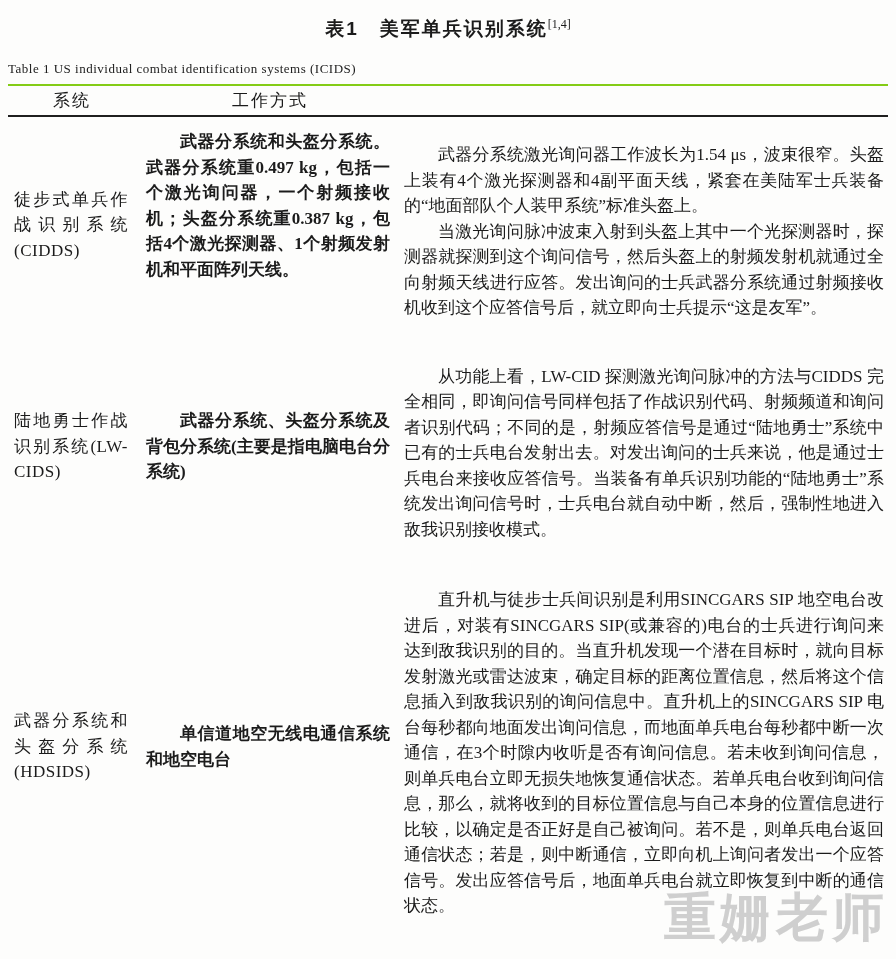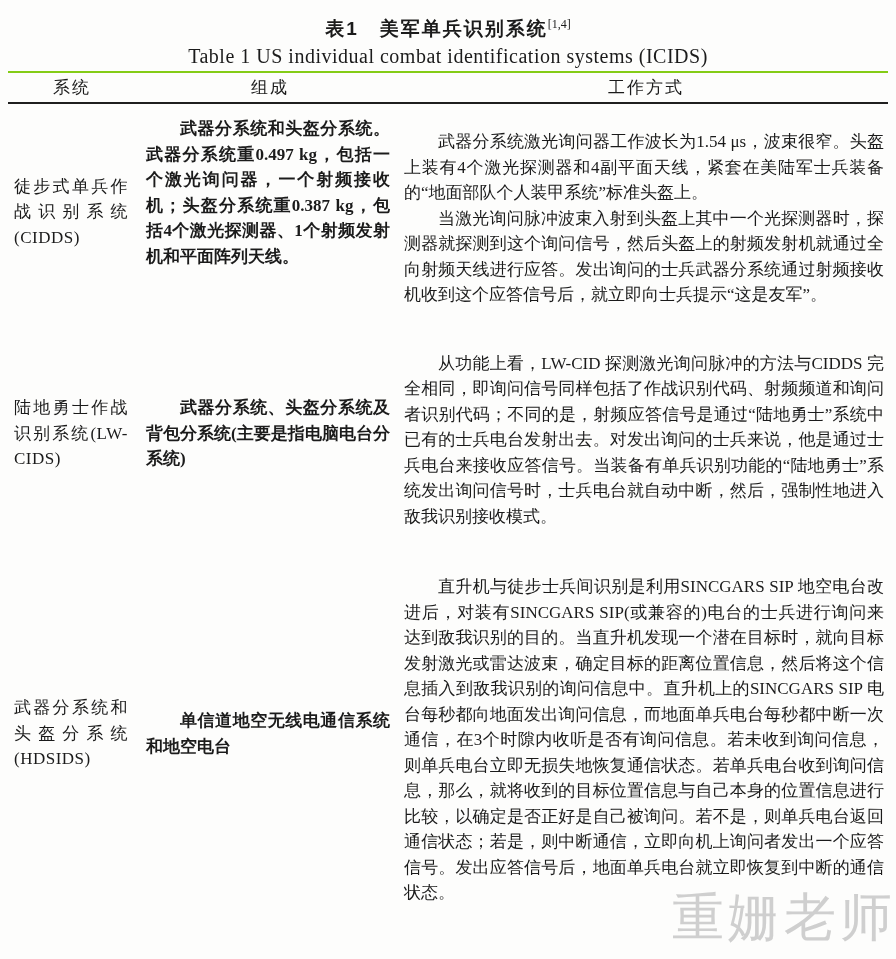--- a/index.html
+++ b/index.html
@@ -23,24 +23,24 @@
     letter-spacing: 2px;
     line-height: 24px;
   }
   .title-row sup {
     font-family: "Liberation Serif", "DejaVu Serif", serif;
     font-weight: normal;
     font-size: 12px;
     letter-spacing: 0;
   }
   .title-en {
-    text-align: center;
-    font-size: 20px;
+    text-align: left;
+    font-size: 13px;
     line-height: 22px;
-    margin-top: 4px;
+    margin-top: 17px;
     letter-spacing: 0.5px;
   }
   .tbl { margin-top: 4px; }
   .thead {
     display: grid;
     grid-template-columns: 128px 268px 1fr;
     border-top: 2px solid #84cc16;
     border-bottom: 2px solid #1f1f1f;
     height: 29px;
     align-items: center;
@@ -74,24 +74,24 @@
     text-indent: 2em;
     text-align: justify;
     text-justify: inter-character;
   }
   .row1 .td { padding-top: 12px; padding-bottom: 30px; }
   .row2 .td { padding-top: 0; padding-bottom: 32px; }
   .row3 .td { padding-top: 0; padding-bottom: 0; }
   .row1 .c2.comp { align-self: start; }
   .watermark {
     position: absolute;
-    right: 0;
+    right: 8px;
     bottom: 6px;
     font-family: "Liberation Sans", "DejaVu Sans", sans-serif;
-    font-weight: normal;
+    font-weight: bold;
     font-size: 52px;
     letter-spacing: 4px;
     color: rgba(170, 170, 170, 0.55);
     pointer-events: none;
     white-space: nowrap;
   }
 </style>
 </head>
 <body>
 
@@ -100,21 +100,20 @@
   <div class="title-row">
     <span>表1　美军单兵识别系统</span><sup>[1,4]</sup>
   </div>
 
   <div class="title-en">Table 1 US individual combat identification systems (ICIDS)</div>
 
   <div class="tbl">
 
     <div class="thead">
       <div class="th c1">系统</div>
-      <div class="th c2">组成</div>
       <div class="th c3">工作方式</div>
     </div>
 
     <div class="trow row1">
       <div class="td c1 sys">徒步式单兵作战识别系统(CIDDS)</div>
       <div class="td c2 comp">
         <p>武器分系统和头盔分系统。武器分系统重0.497 kg，包括一个激光询问器，一个射频接收机；头盔分系统重0.387 kg，包括4个激光探测器、1个射频发射机和平面阵列天线。</p>
       </div>
       <div class="td c3 method">
         <p>武器分系统激光询问器工作波长为1.54 μs，波束很窄。头盔上装有4个激光探测器和4副平面天线，紧套在美陆军士兵装备的“地面部队个人装甲系统”标准头盔上。</p>

